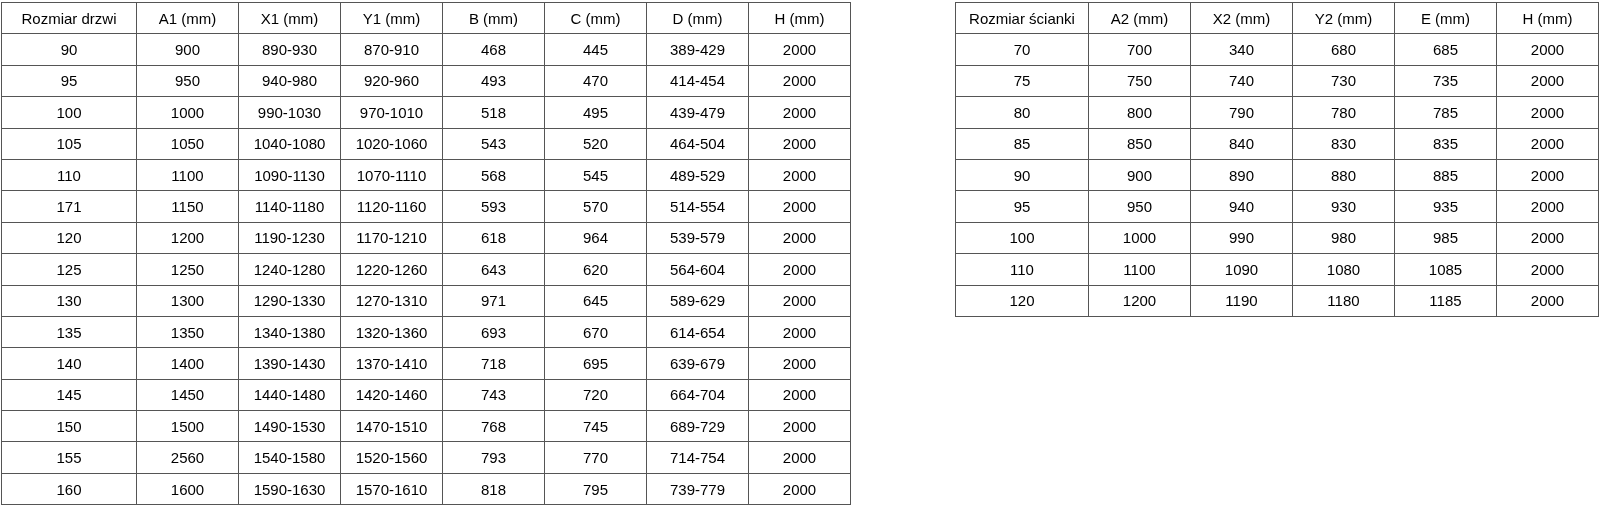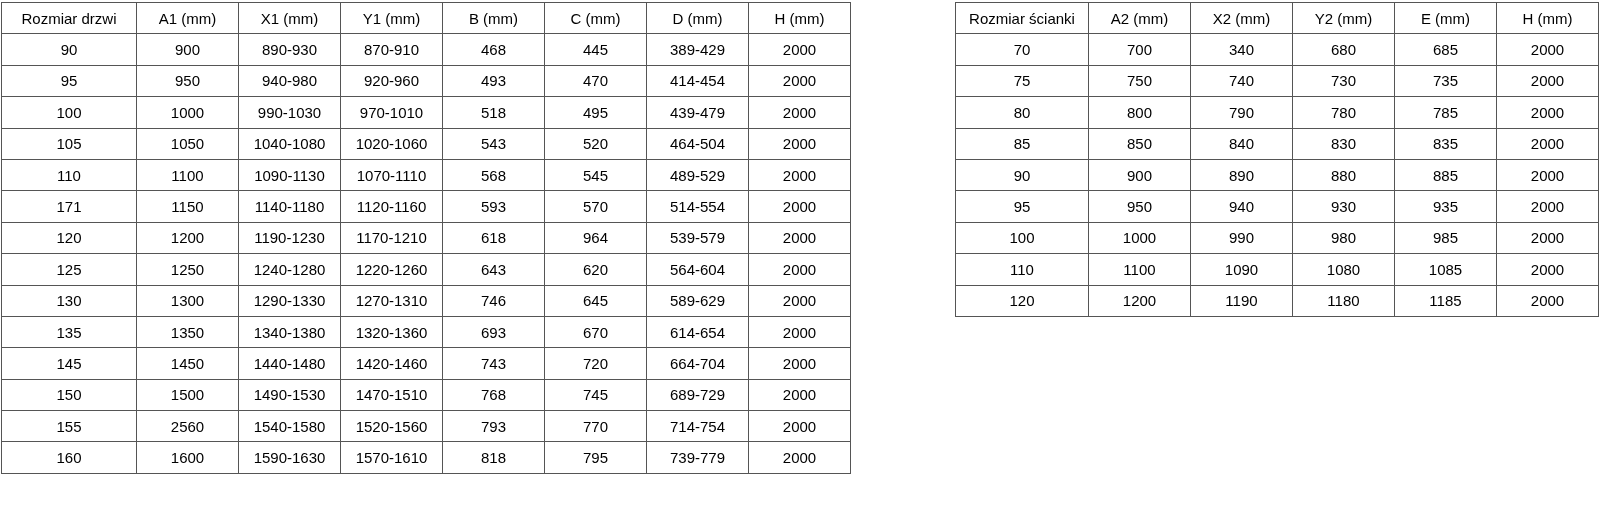--- a/index.html
+++ b/index.html
@@ -152,36 +152,46 @@
           <td>643</td>
           <td>620</td>
           <td>564-604</td>
           <td>2000</td>
         </tr>
         <tr>
           <td>130</td>
           <td>1300</td>
           <td>1290-1330</td>
           <td>1270-1310</td>
-          <td>746</td>
+          <td>971</td>
           <td>645</td>
           <td>589-629</td>
           <td>2000</td>
         </tr>
         <tr>
           <td>135</td>
           <td>1350</td>
           <td>1340-1380</td>
           <td>1320-1360</td>
           <td>693</td>
           <td>670</td>
           <td>614-654</td>
           <td>2000</td>
         </tr>
         <tr>
+          <td>140</td>
+          <td>1400</td>
+          <td>1390-1430</td>
+          <td>1370-1410</td>
+          <td>718</td>
+          <td>695</td>
+          <td>639-679</td>
+          <td>2000</td>
+        </tr>
+        <tr>
           <td>145</td>
           <td>1450</td>
           <td>1440-1480</td>
           <td>1420-1460</td>
           <td>743</td>
           <td>720</td>
           <td>664-704</td>
           <td>2000</td>
         </tr>
         <tr>

